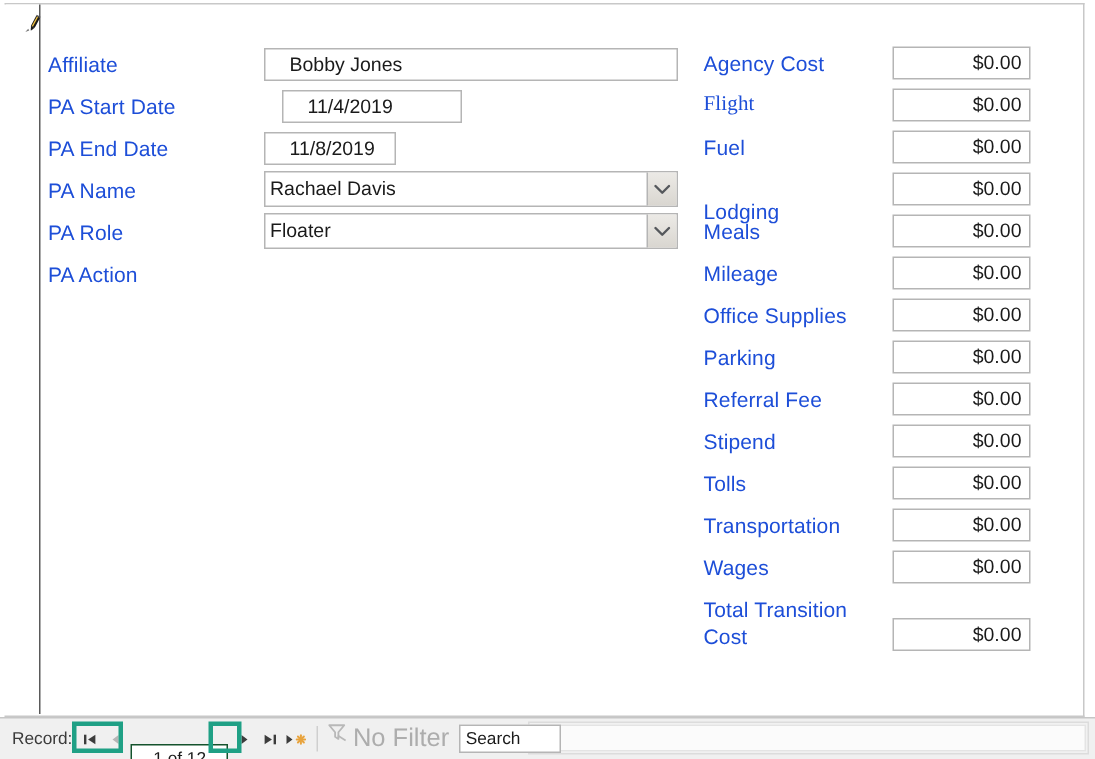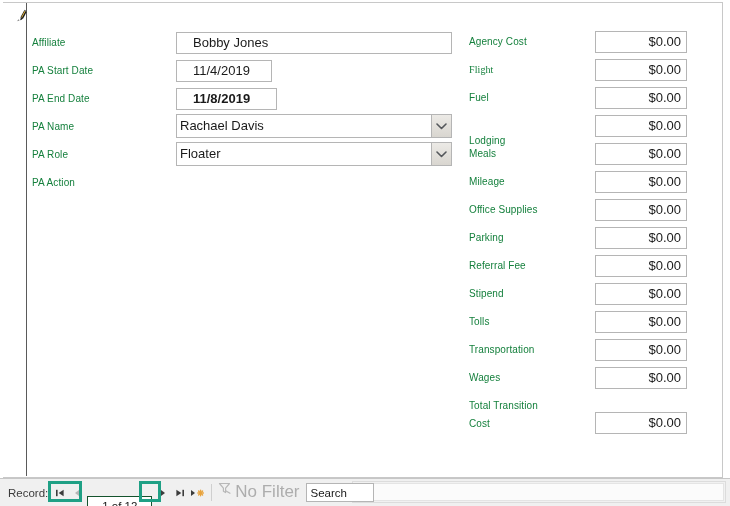--- a/index.html
+++ b/index.html
@@ -61,22 +61,22 @@
   
   #detail-area {
     position: absolute;
     left: 28px;
     top: 3px;
     right: 4px;
     bottom: 0;
   }
   .field-label {
     position: absolute;
-    font-size: 10px;
-    color: #15803d;
+    font-size: 14px;
+    color: #1d4ed8;
     white-space: nowrap;
     line-height: 20px;
     letter-spacing: 0.1px;
   }
   .tbox {
     position: absolute;
     box-sizing: border-box;
     border: 1px solid #b5b5b5;
     background: #ffffff;
     font-size: 13.0px;
@@ -261,24 +261,24 @@
       <path d="M1,14 L4,13 L3.2,11.6 Z" fill="#7a7a7a"></path>
     </svg>
   </div>
 
   <div id="detail-area">
 
     <div class="field-label" style="left:4px; top:30px;">Affiliate</div>
     <div class="tbox" style="left:148px; top:29px; width:276px;">Bobby Jones</div>
 
     <div class="field-label" style="left:4px; top:58px;">PA Start Date</div>
-    <div class="tbox" style="left:148px; top:57px; width:96px;">11/4/2019</div>
+    <div class="tbox" style="left:160px; top:57px; width:120px;">11/4/2019</div>
 
     <div class="field-label" style="left:4px; top:86px;">PA End Date</div>
-    <div class="tbox" style="left:148px; top:85px; width:101px;font-weight:bold;">11/8/2019</div>
+    <div class="tbox" style="left:148px; top:85px; width:88px;">11/8/2019</div>
 
     <div class="field-label" style="left:4px; top:114px;">PA Name</div>
     <div class="combo" style="left:148px; top:111px; width:276px;">
       <div class="combo-text">Rachael Davis</div>
       <div class="combo-arrow">
         <svg width="11" height="8" viewBox="0 0 11 8">
             <path d="M1,2 L5.5,6.5 L10,2" stroke="#55585c" stroke-width="1.6" fill="none" stroke-linecap="round" stroke-linejoin="round"></path>
           </svg>
       </div>
     </div>

